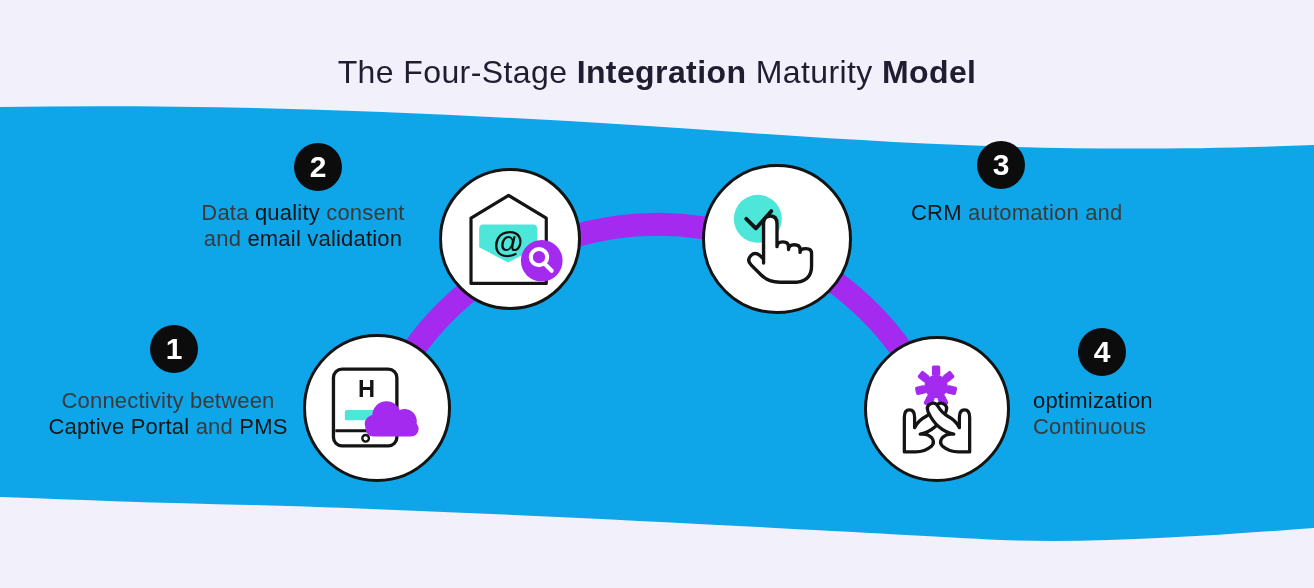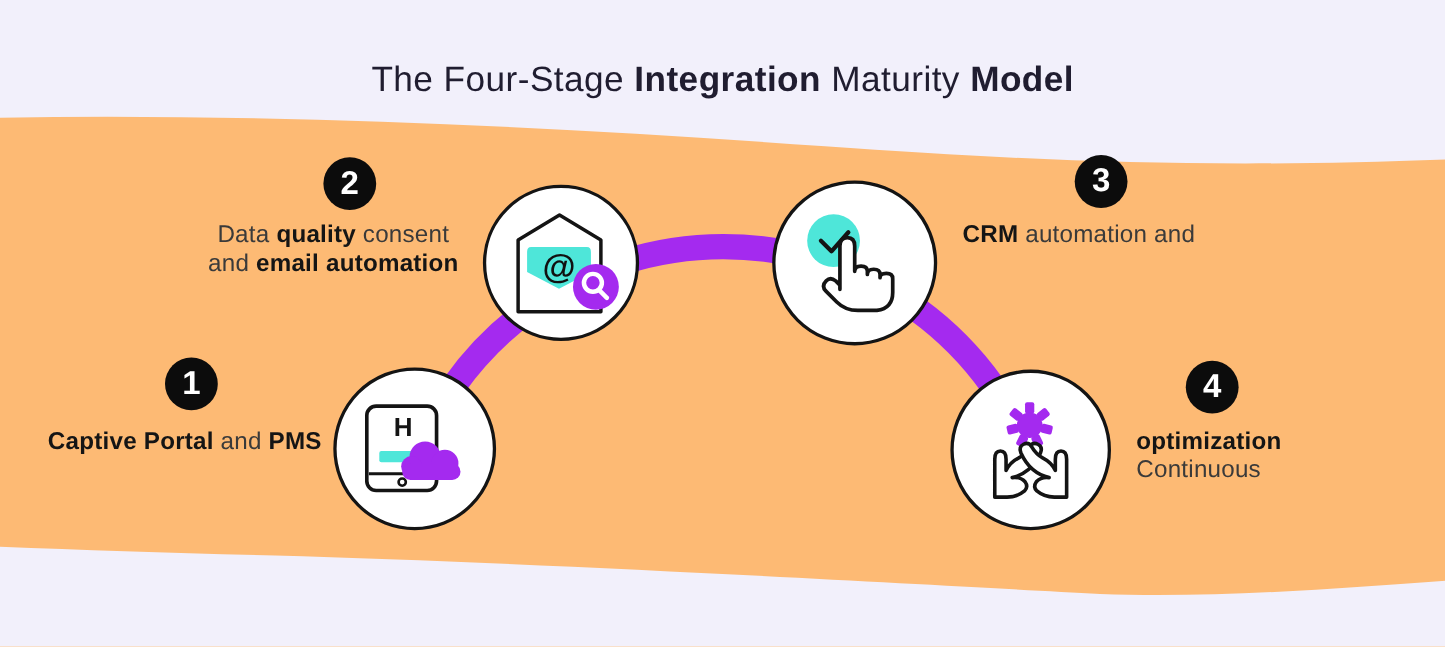--- a/index.html
+++ b/index.html
@@ -7,21 +7,21 @@
     --teal:#4EE6D9;
     --lavender:#F2F0FB;
     --ink:#201D30;
     --body_text:#3A3A3A;
     --bold_text:#151515;
     --badge_bg:#0C0C0C;
     --outline:#141414;
   }
   html,body{margin:0;padding:0;background:#fff;}
   .canvas{
-    position:relative;width:1314px;height:588px;overflow:hidden;background:#fdba74;
+    position:relative;width:1314px;height:588px;overflow:hidden;background:#0ea5e9;
     font-family:"Liberation Sans","DejaVu Sans",sans-serif;
   }
   .bgsvg,.arcsvg{position:absolute;left:0;top:0;width:1314px;height:588px;}
   .bgsvg{z-index:0;}
   .arcsvg{z-index:1;}
   .title{
     position:absolute;z-index:4;top:54px;left:0;width:100%;text-align:center;
     font-size:32px;font-weight:500;color:var(--ink);letter-spacing:.4px;
   }
   .title b{font-weight:800;}
@@ -34,21 +34,21 @@
   svg text{font-family:"Liberation Sans","DejaVu Sans",sans-serif;}
   .badge{
     position:absolute;z-index:3;width:48px;height:48px;border-radius:50%;
     background:var(--badge_bg);color:#ffffff;font-size:30px;font-weight:700;
     display:flex;align-items:center;justify-content:center;
   }
   .caption{
     position:absolute;z-index:3;font-size:22px;line-height:26px;
     color:var(--body_text);letter-spacing:.2px;
   }
-  .caption b{font-weight:700;color:var(--bold_text);}
+  .caption b{font-weight:400;color:var(--bold_text);}
   .center{text-align:center;}
 </style>
 </head>
 <body>
 
 <div class="canvas">
 
   <svg class="bgsvg" viewBox="0 0 1314 588" aria-hidden="true">
     <path d="M0 0 H1314 V145 C1100 153 950 147 750 133 C500 115 250 103 0 107 Z" style="fill:var(--lavender)"></path>
     <path d="M0 588 H1314 V528 C1220 535 1100 544 1000 540 C850 532 500 512 250 505 C160 503 80 500 0 497 Z" style="fill:var(--lavender)"></path>
@@ -59,20 +59,21 @@
   </svg>
 
   <div class="title">
     <span>The Four-Stage </span><b>Integration</b><span> Maturity </span><b>Model</b>
   </div>
 
   <div class="badge" style="left:150px;top:325px;">
     <span>1</span>
   </div>
   <div class="caption center" style="left:18px;top:388px;width:300px;">
+    <div><span>Connectivity between</span></div>
     <div><b>Captive Portal</b><span> and </span><b>PMS</b></div>
   </div>
   <div class="circle" style="left:303px;top:334px;width:148px;height:148px;">
     <svg viewBox="0 0 150 150" aria-hidden="true">
       <rect x="29" y="34" width="67" height="81" rx="9" fill="#fff" style="stroke:var(--outline)" stroke-width="3.5"></rect>
       <text x="64" y="63" font-size="25" font-weight="600" text-anchor="middle" fill="#141414">H</text>
       <rect x="41" y="77" width="38" height="11" rx="2" style="fill:var(--teal)"></rect>
       <line x1="31" y1="99" x2="94" y2="99" style="stroke:var(--outline)" stroke-width="3"></line>
       <circle cx="63" cy="107" r="3.5" fill="none" style="stroke:var(--outline)" stroke-width="2.5"></circle>
       <g style="fill:var(--purple)">
@@ -82,37 +83,37 @@
         <rect x="63" y="89" width="56" height="16" rx="8"></rect>
       </g>
     </svg>
   </div>
 
   <div class="badge" style="left:294px;top:143px;">
     <span>2</span>
   </div>
   <div class="caption center" style="left:153px;top:200px;width:300px;">
     <div><span>Data </span><b>quality</b><span> consent</span></div>
-    <div><span>and </span><b>email automation</b></div>
+    <div><span>and </span><b>email validation</b></div>
   </div>
   <div class="circle" style="left:439px;top:168px;width:142px;height:142px;">
     <svg viewBox="0 0 150 150" aria-hidden="true">
       <path d="M73.5 27 L115 52 V124 H32 V52 Z" fill="#fff" style="stroke:var(--outline)" stroke-width="3.5" stroke-linejoin="round"></path>
       <path d="M45 59 H101 Q105 59 105 64 V84 L73 101 L41 84 V64 Q41 59 45 59 Z" style="fill:var(--teal)"></path>
       <text x="73" y="90" font-size="34" font-weight="700" text-anchor="middle" fill="#101010">@</text>
       <circle cx="110" cy="99" r="23" style="fill:var(--purple)"></circle>
       <circle cx="107" cy="95" r="9" fill="none" stroke="#ffffff" stroke-width="4.5"></circle>
       <line x1="113" y1="102" x2="121" y2="110" stroke="#ffffff" stroke-width="4.5" stroke-linecap="round"></line>
     </svg>
   </div>
 
   <div class="badge" style="left:977px;top:141px;">
     <span>3</span>
   </div>
-  <div class="caption" style="left:875px;top:200px;width:270px;">
+  <div class="caption" style="left:911px;top:200px;width:270px;">
     <div><b>CRM</b><span> automation and</span></div>
   </div>
   <div class="circle" style="left:702px;top:164px;width:150px;height:150px;">
     <svg viewBox="0 0 150 150" aria-hidden="true">
       <circle cx="55" cy="54" r="25" style="fill:var(--teal)"></circle>
       <path d="M43 54 L53 64 L69 46" fill="none" style="stroke:var(--outline)" stroke-width="4" stroke-linecap="round" stroke-linejoin="round"></path>
       <path d="M61 100 V59 Q61 51 68 51 Q75 51 75 59 V83 Q75 78 81 78 Q87 78 87 83 V86 Q87 81 93 81 Q99 81 99 86 V89 Q99 85 105 85 Q111 85 111 90 V103 Q111 118 96 120 L78 120 Q66 120 58 112 L48 102 Q43 97 48 92 Q52 88 57 92 L61 96 Z" fill="#fff" style="stroke:var(--outline)" stroke-width="3.5" stroke-linejoin="round"></path>
     </svg>
   </div>
 

